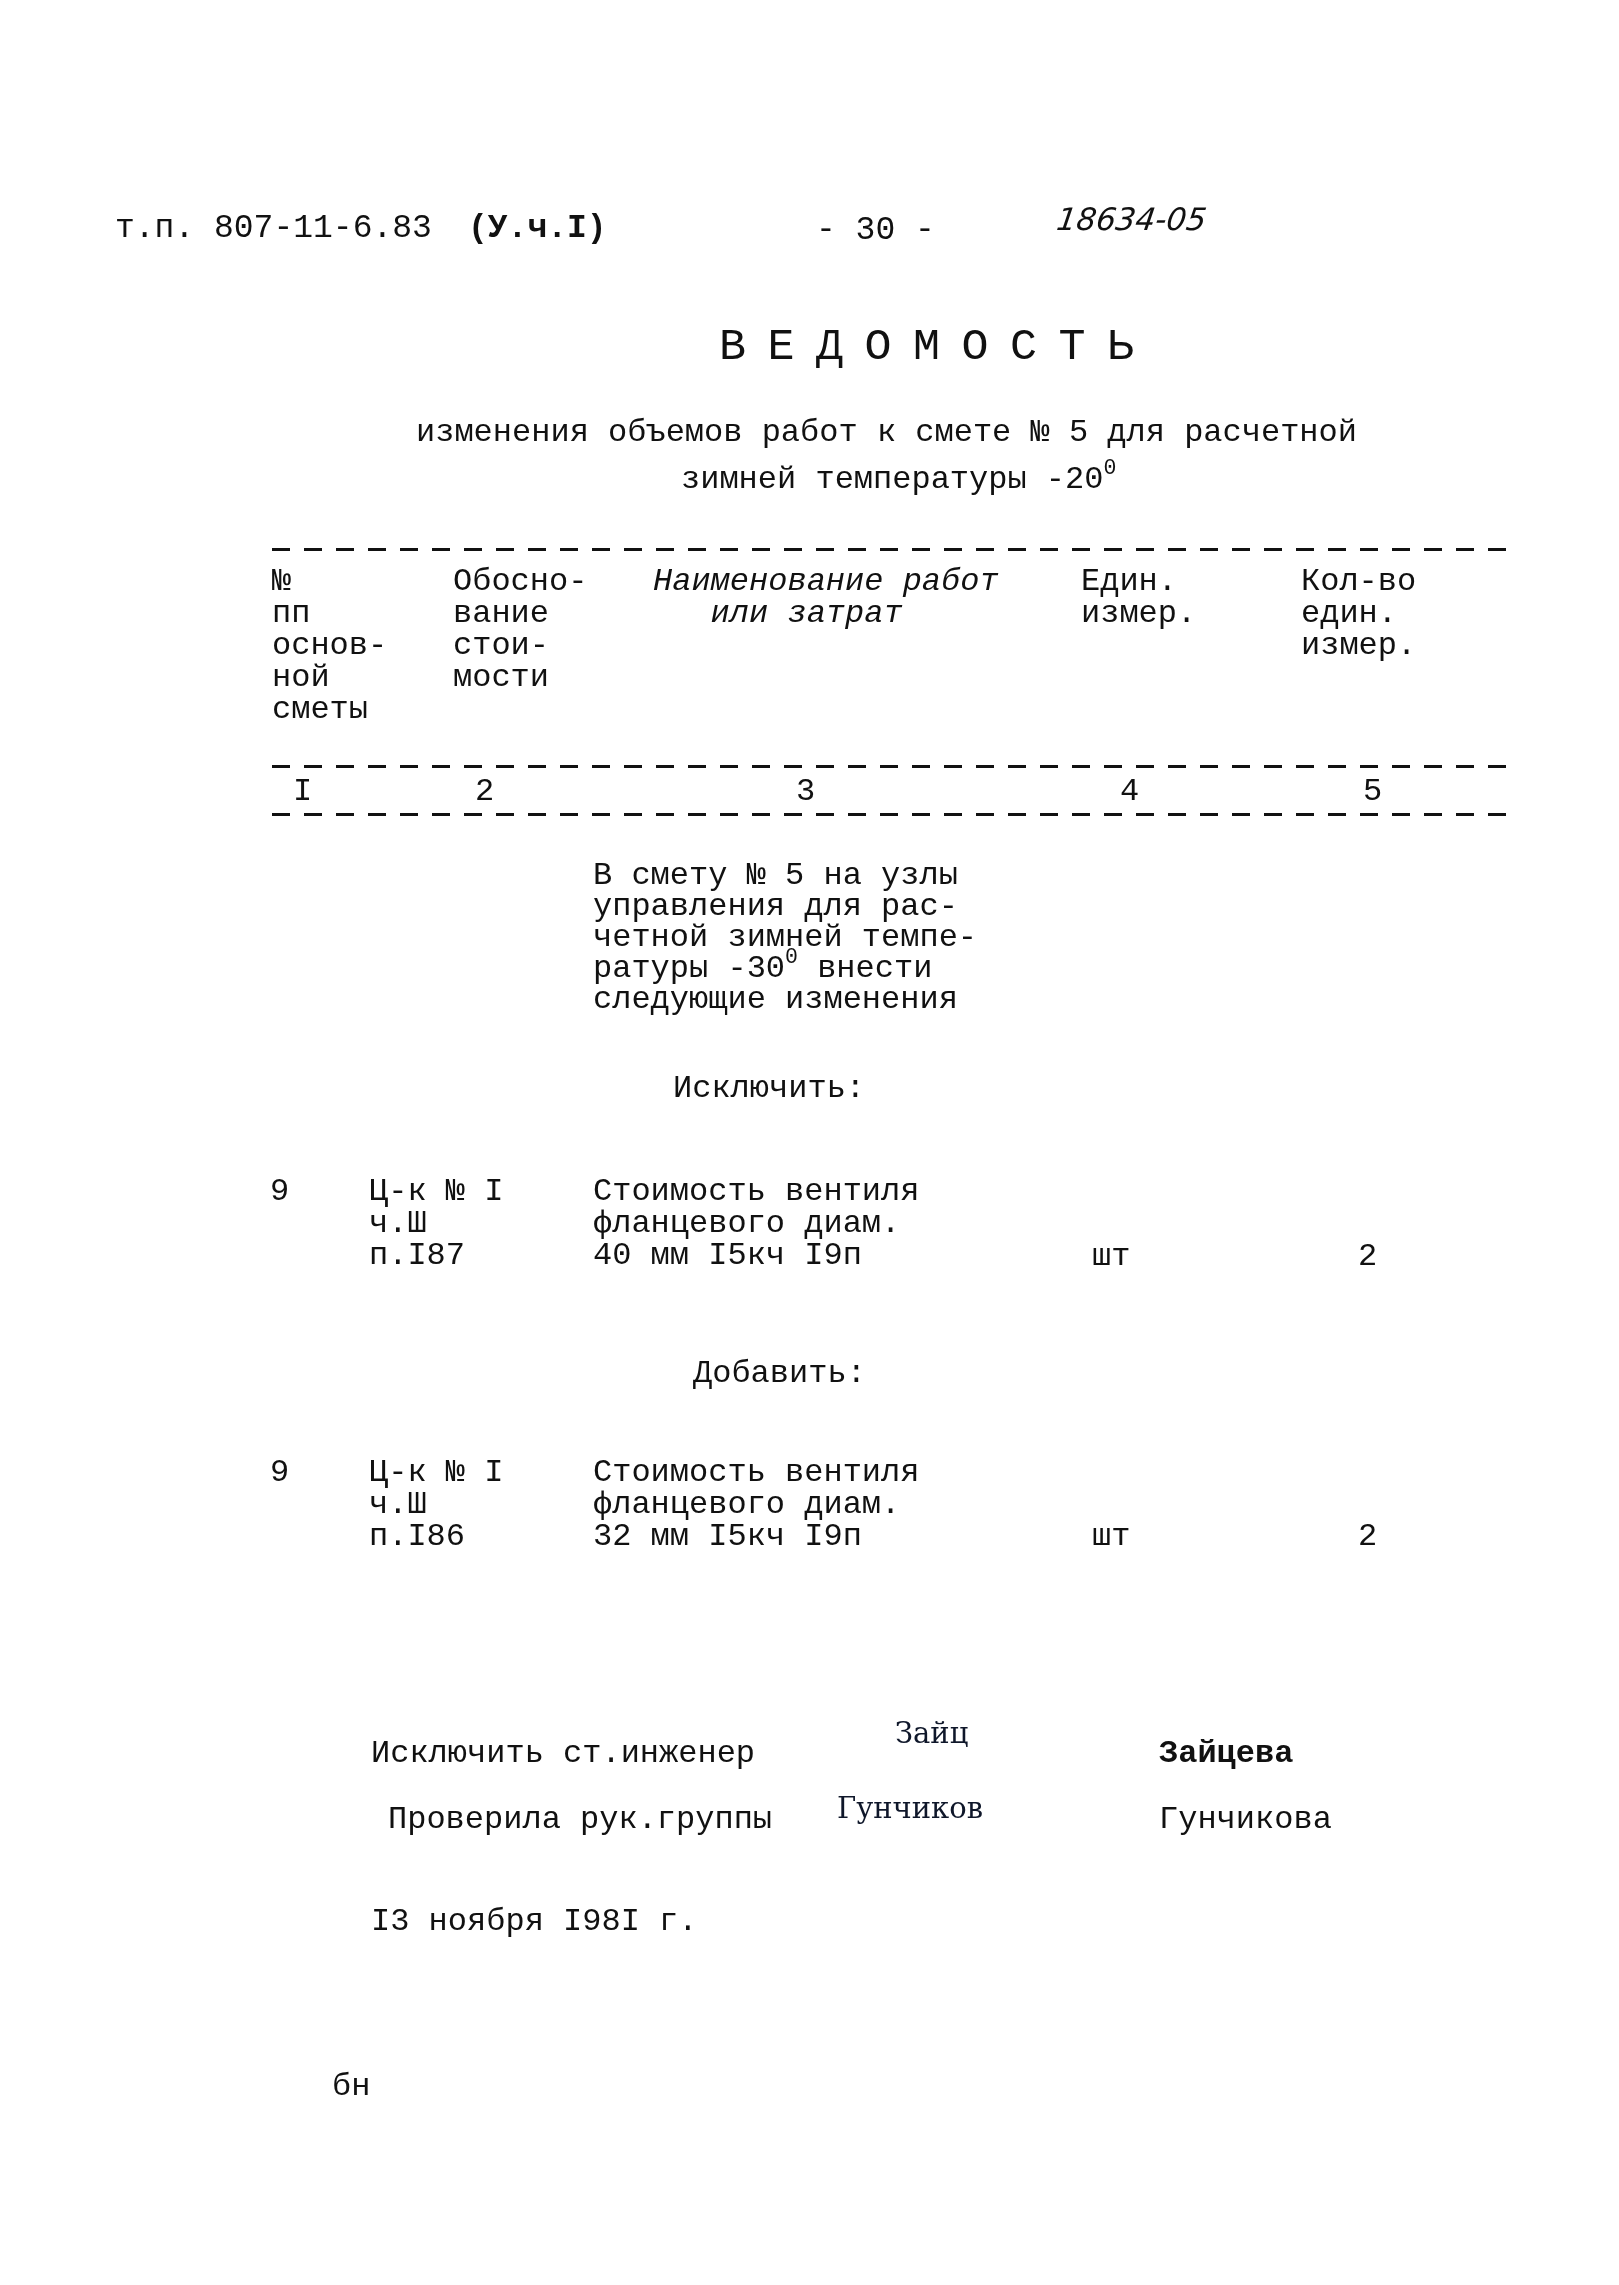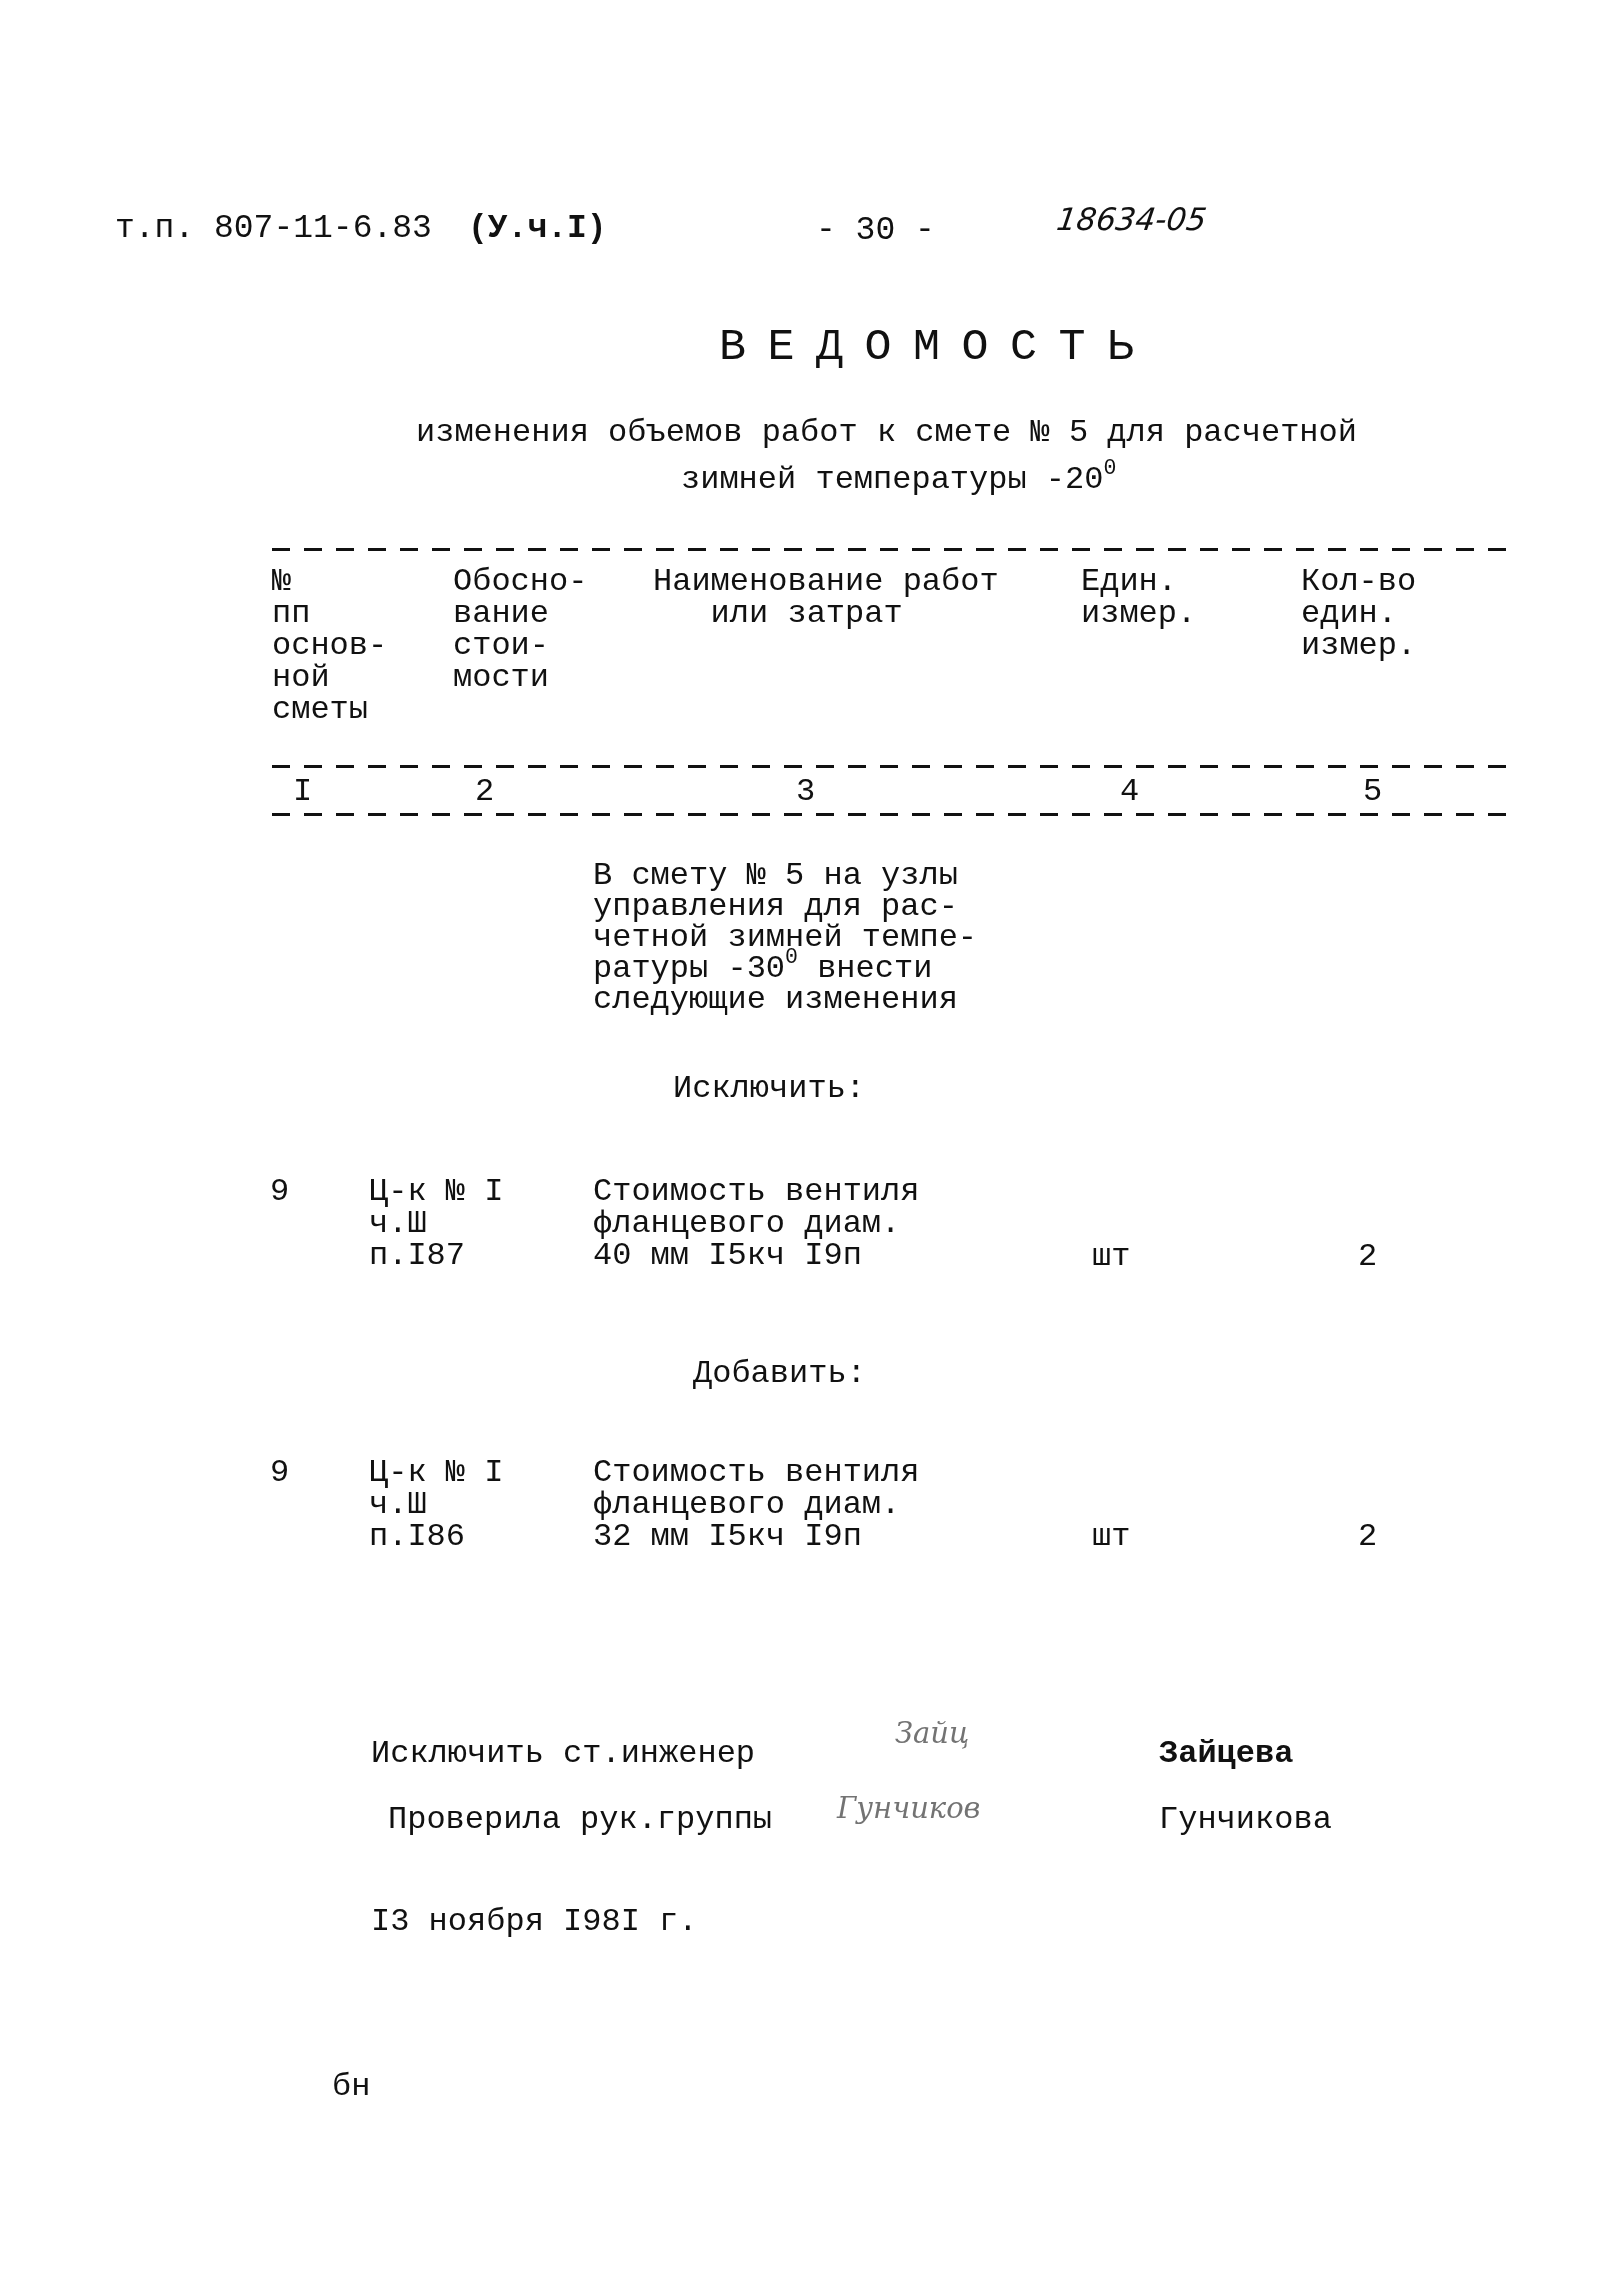--- a/index.html
+++ b/index.html
@@ -7,21 +7,21 @@
        font-family:"Liberation Mono","DejaVu Sans Mono",monospace;}
   .t{position:absolute;white-space:pre;font-size:32px;line-height:32px;}
   .hdr{font-size:33px;}
   .hand{font-family:"DejaVu Sans",sans-serif;font-style:italic;font-size:31px;transform:skewX(-8deg);}
   .title{letter-spacing:21.5px;font-size:45px;}
   .dash{position:absolute;left:272px;width:1239px;height:2.9px;
         background:repeating-linear-gradient(90deg,#111 0 17.6px,transparent 17.6px 32px);}
   .blk{position:absolute;font-size:32px;line-height:32px;}
   .blk div{white-space:pre;}
   sup{font-size:21.5px;vertical-align:top;line-height:9.8px;}
-  .sig{position:absolute;font-family:"DejaVu Serif",serif;font-style:italic;font-size:29px;color:#737373;}
+  .sig{position:absolute;font-family:"DejaVu Serif",serif;font-size:29px;color:#0f172a;}
 </style>
 </head>
 <body>
 
 <div class="t hdr" style="left:115px;top:213px;">т.п. 807-11-6.83</div>
 <div class="t hdr" style="left:468px;top:213px;font-weight:bold;">(У.ч.I)</div>
 <div class="t hdr" style="left:776px;top:215px;margin-left:40px;">- 30 -</div>
 <div class="t hand" style="left:1057px;top:203px;">18634-05</div>
 
 <div class="t title" style="left:719px;top:332px;">ВЕДОМОСТЬ</div>
@@ -36,21 +36,21 @@
   <div>основ-</div>
   <div>ной</div>
   <div>сметы</div>
 </div>
 <div class="blk" style="left:453px;top:566px;">
   <div>Обосно-</div>
   <div>вание</div>
   <div>стои-</div>
   <div>мости</div>
 </div>
-<div class="blk" style="left:653px;top:566px;">
+<div class="blk" style="left:653px;top:566px;font-style:italic;">
   <div>Наименование работ</div>
   <div>   или затрат</div>
 </div>
 <div class="blk" style="left:1081px;top:566px;">
   <div>Един.</div>
   <div>измер.</div>
 </div>
 <div class="blk" style="left:1301px;top:566px;">
   <div>Кол-во</div>
   <div>един.</div>

